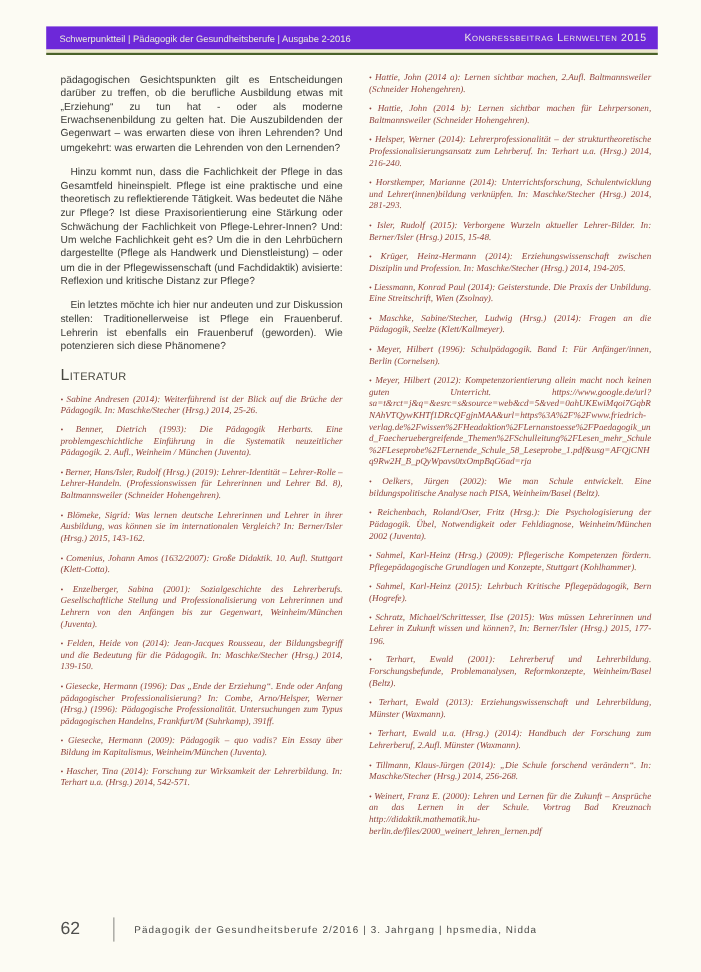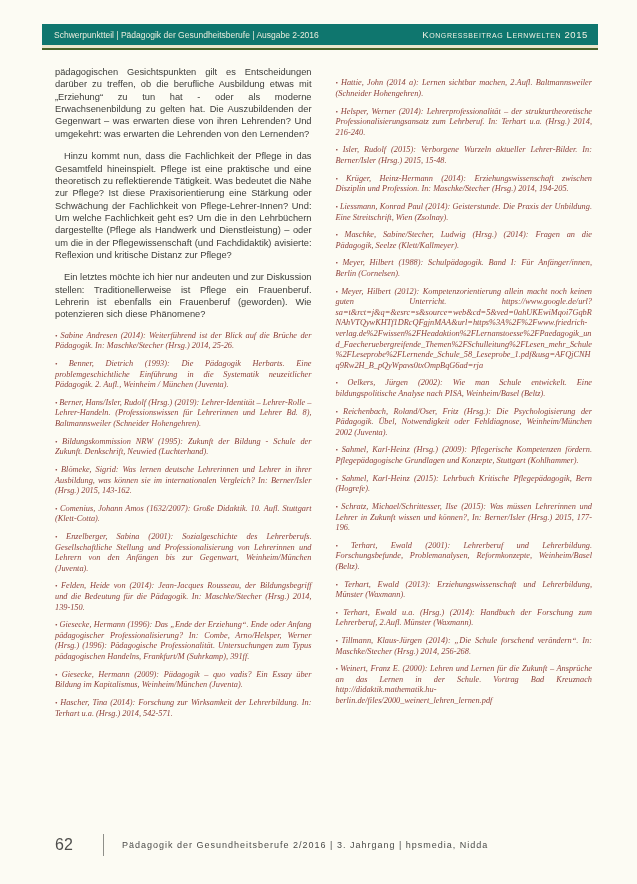--- a/index.html
+++ b/index.html
@@ -2,29 +2,29 @@
 <html><head>
 <meta charset="utf-8">
 <style>
   * { margin:0; padding:0; box-sizing:border-box; }
   html,body { width:637px; height:884px; }
   body { background:#fcfbf3; font-family:"Liberation Sans", sans-serif; }
   .page { position:relative; width:637px; height:884px; overflow:hidden; background:#fcfbf3; }
 
   
   .header-bar { position:absolute; left:42px; top:24px; width:556px; height:21px;
-    background:#0f766e; display:flex; justify-content:space-between; align-items:center;
+    background:#6d28d9; display:flex; justify-content:space-between; align-items:center;
     padding:0 10px 0 12px; }
   .rule-cream { position:absolute; left:42px; top:45px; width:556px; height:3px; background:#ece7cd; }
   .rule-green { position:absolute; left:42px; top:48px; width:556px; height:2px; background:#4a6228; }
   .h-left { font-size:8.5px; color:#e9ecdc; white-space:nowrap; }
   .h-right { font-size:9.5px; color:#eff1e3; font-variant:small-caps; letter-spacing:0.6px; white-space:nowrap;margin-left:27px; }
 
   
-  .content { position:absolute; left:55px; top:66px; width:537px; display:flex; gap:24px;align-items:center; }
+  .content { position:absolute; left:55px; top:66px; width:537px; display:flex; gap:24px; }
   .col { width:260px; }
 
   .para { font-size:9.3px; line-height:1.33; color:#3c3c3a; text-align:justify;
     margin-bottom:10px; text-indent:9px; }
   .paragraphs p:first-of-type { text-indent:0; }
 
   .lit-heading { font-variant:small-caps; font-weight:500; font-size:14.5px;
     letter-spacing:0.3px; color:#47473f; margin:12px 0 9px 0; }
 
   .ref { font-family:"Liberation Serif", serif; font-style:italic; font-size:8.3px;
@@ -54,29 +54,29 @@
 
     <div class="col">
       <div class="paragraphs">
 
           <p class="para">pädagogischen Gesichtspunkten gilt es Entscheidungen darüber zu treffen, ob die berufliche Ausbildung etwas mit „Erziehung“ zu tun hat - oder als moderne Erwachsenenbildung zu gelten hat. Die Auszubildenden der Gegenwart – was erwarten diese von ihren Lehrenden? Und umgekehrt: was erwarten die Lehrenden von den Lernenden?</p>
 
           <p class="para">Hinzu kommt nun, dass die Fachlichkeit der Pflege in das Gesamtfeld hineinspielt. Pflege ist eine praktische und eine theoretisch zu reflektierende Tätigkeit. Was bedeutet die Nähe zur Pflege? Ist diese Praxisorientierung eine Stärkung oder Schwächung der Fachlichkeit von Pflege-Lehrer-Innen? Und: Um welche Fachlichkeit geht es? Um die in den Lehrbüchern dargestellte (Pflege als Handwerk und Dienstleistung) – oder um die in der Pflegewissenschaft (und Fachdidaktik) avisierte: Reflexion und kritische Distanz zur Pflege?</p>
 
           <p class="para">Ein letztes möchte ich hier nur andeuten und zur Diskussion stellen: Traditionellerweise ist Pflege ein Frauenberuf. Lehrerin ist ebenfalls ein Frauenberuf (geworden). Wie potenzieren sich diese Phänomene?</p>
         </div>
+      <h2 class="lit-heading">Literatur</h2>
       <div>
 
           <p class="ref">Sabine Andresen (2014): Weiterführend ist der Blick auf die Brüche der Pädagogik. In: Maschke/Stecher (Hrsg.) 2014, 25-26.</p>
 
           <p class="ref">Benner, Dietrich (1993): Die Pädagogik Herbarts. Eine problemgeschichtliche Einführung in die Systematik neuzeitlicher Pädagogik. 2. Aufl., Weinheim / München (Juventa).</p>
 
           <p class="ref">Berner, Hans/Isler, Rudolf (Hrsg.) (2019): Lehrer-Identität – Lehrer-Rolle – Lehrer-Handeln. (Professionswissen für Lehrerinnen und Lehrer Bd. 8), Baltmannsweiler (Schneider Hohengehren).</p>
 
-          <p class="ref">Bildungskommission NRW (1995): Zukunft der Bildung - Schule der Zukunft. Denkschrift, Neuwied (Luchterhand).</p>
 
           <p class="ref">Blömeke, Sigrid: Was lernen deutsche Lehrerinnen und Lehrer in ihrer Ausbildung, was können sie im internationalen Vergleich? In: Berner/Isler (Hrsg.) 2015, 143-162.</p>
 
           <p class="ref">Comenius, Johann Amos (1632/2007): Große Didaktik. 10. Aufl. Stuttgart (Klett-Cotta).</p>
 
           <p class="ref">Enzelberger, Sabina (2001): Sozialgeschichte des Lehrerberufs. Gesellschaftliche Stellung und Professionalisierung von Lehrerinnen und Lehrern von den Anfängen bis zur Gegenwart, Weinheim/München (Juventa).</p>
 
           <p class="ref">Felden, Heide von (2014): Jean-Jacques Rousseau, der Bildungsbegriff und die Bedeutung für die Pädagogik. In: Maschke/Stecher (Hrsg.) 2014, 139-150.</p>
 
 
@@ -86,34 +86,36 @@
 
           <p class="ref">Hascher, Tina (2014): Forschung zur Wirksamkeit der Lehrerbildung. In: Terhart u.a. (Hrsg.) 2014, 542-571.</p>
         </div>
     </div>
 
     <div class="col">
       <div>
 
           <p class="ref">Hattie, John (2014 a): Lernen sichtbar machen, 2.Aufl. Baltmannsweiler (Schneider Hohengehren).</p>
 
+          <p class="ref">Hattie, John (2014 b): Lernen sichtbar machen für Lehrpersonen, Baltmannsweiler (Schneider Hohengehren).</p>
 
           <p class="ref">Helsper, Werner (2014): Lehrerprofessionalität – der strukturtheoretische Professionalisierungsansatz zum Lehrberuf. In: Terhart u.a. (Hrsg.) 2014, 216-240.</p>
 
+          <p class="ref">Horstkemper, Marianne (2014): Unterrichtsforschung, Schulentwicklung und Lehrer(innen)bildung verknüpfen. In: Maschke/Stecher (Hrsg.) 2014, 281-293.</p>
 
           <p class="ref">Isler, Rudolf (2015): Verborgene Wurzeln aktueller Lehrer-Bilder. In: Berner/Isler (Hrsg.) 2015, 15-48.</p>
 
 
           <p class="ref">Krüger, Heinz-Hermann (2014): Erziehungswissenschaft zwischen Disziplin und Profession. In: Maschke/Stecher (Hrsg.) 2014, 194-205.</p>
 
           <p class="ref">Liessmann, Konrad Paul (2014): Geisterstunde. Die Praxis der Unbildung. Eine Streitschrift, Wien (Zsolnay).</p>
 
           <p class="ref">Maschke, Sabine/Stecher, Ludwig (Hrsg.) (2014): Fragen an die Pädagogik, Seelze (Klett/Kallmeyer).</p>
 
-          <p class="ref">Meyer, Hilbert (1988): Schulpädagogik. Band I: Für Anfänger/innen, Berlin (Cornelsen).</p>
+          <p class="ref">Meyer, Hilbert (1996): Schulpädagogik. Band I: Für Anfänger/innen, Berlin (Cornelsen).</p>
 
           <p class="ref">Meyer, Hilbert (2012): Kompetenzorientierung allein macht noch keinen guten Unterricht. https://www.google.de/url?sa=t&amp;rct=j&amp;q=&amp;esrc=s&amp;source=web&amp;cd=5&amp;ved=0ahUKEwiMqoi7GqbRNAhVTQywKHTf1DRcQFgjnMAA&amp;url=https%3A%2F%2Fwww.friedrich-verlag.de%2Fwissen%2FHeadaktion%2FLernanstoesse%2FPaedagogik_und_Faecheruebergreifende_Themen%2FSchulleitung%2FLesen_mehr_Schule%2FLeseprobe%2FLernende_Schule_58_Leseprobe_1.pdf&amp;usg=AFQjCNHq9Rw2H_B_pQyWpavs0txOmpBqG6ad=rja</p>
 
           <p class="ref">Oelkers, Jürgen (2002): Wie man Schule entwickelt. Eine bildungspolitische Analyse nach PISA, Weinheim/Basel (Beltz).</p>
 
           <p class="ref">Reichenbach, Roland/Oser, Fritz (Hrsg.): Die Psychologisierung der Pädagogik. Übel, Notwendigkeit oder Fehldiagnose, Weinheim/München 2002 (Juventa).</p>
 
           <p class="ref">Sahmel, Karl-Heinz (Hrsg.) (2009): Pflegerische Kompetenzen fördern. Pflegepädagogische Grundlagen und Konzepte, Stuttgart (Kohlhammer).</p>
 
           <p class="ref">Sahmel, Karl-Heinz (2015): Lehrbuch Kritische Pflegepädagogik, Bern (Hogrefe).</p>

